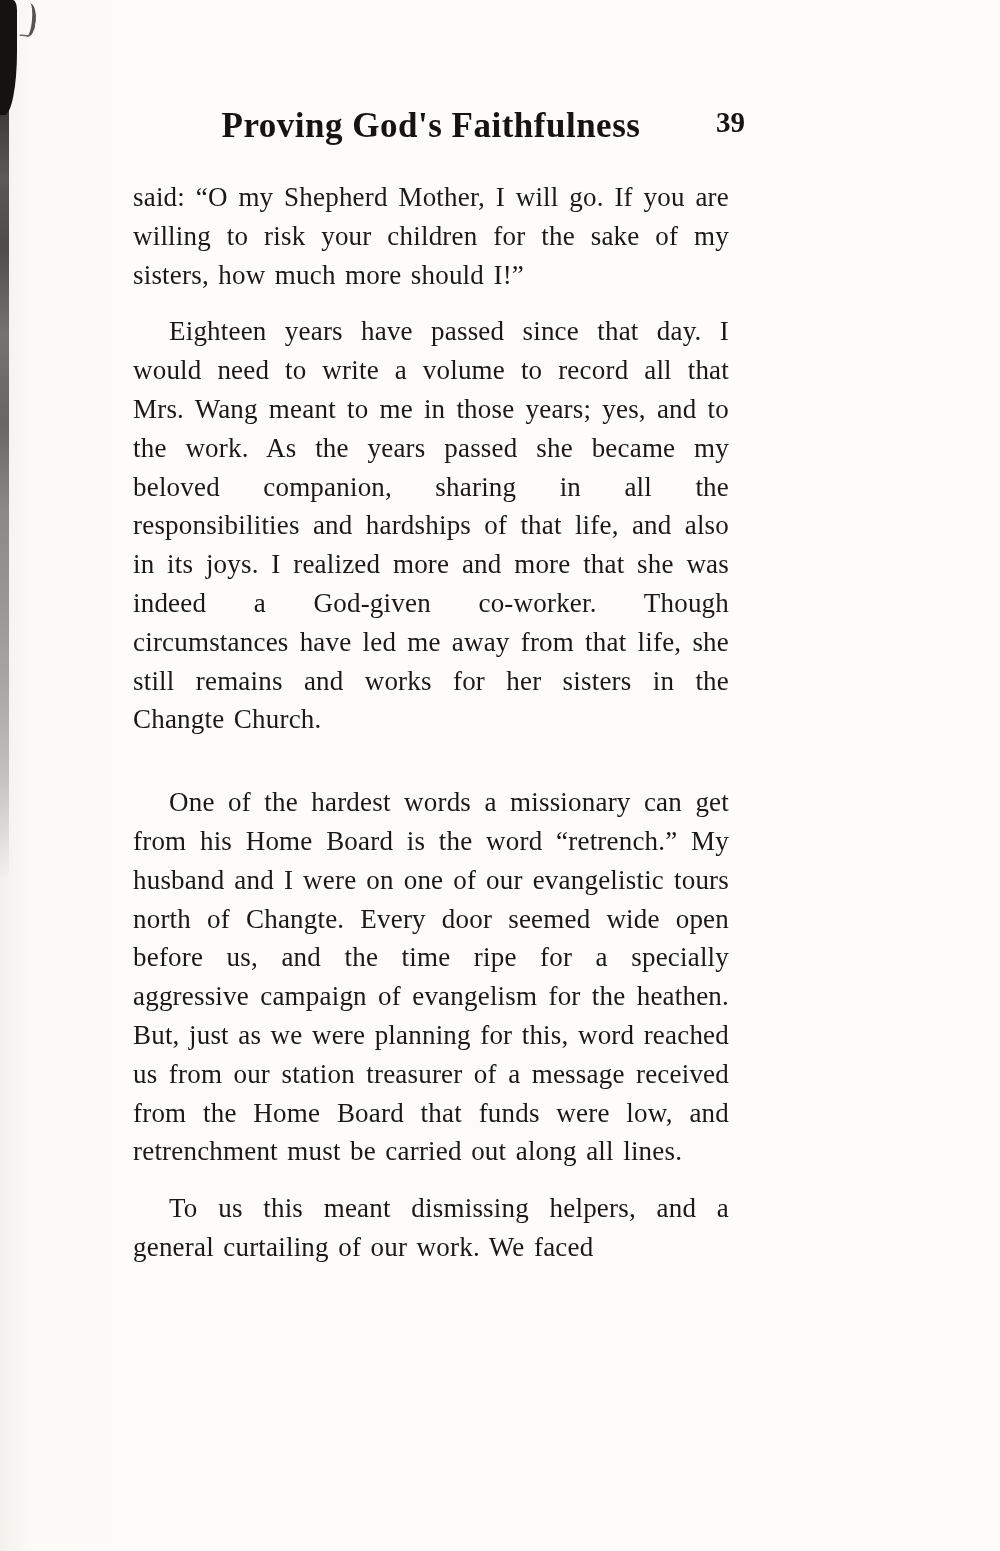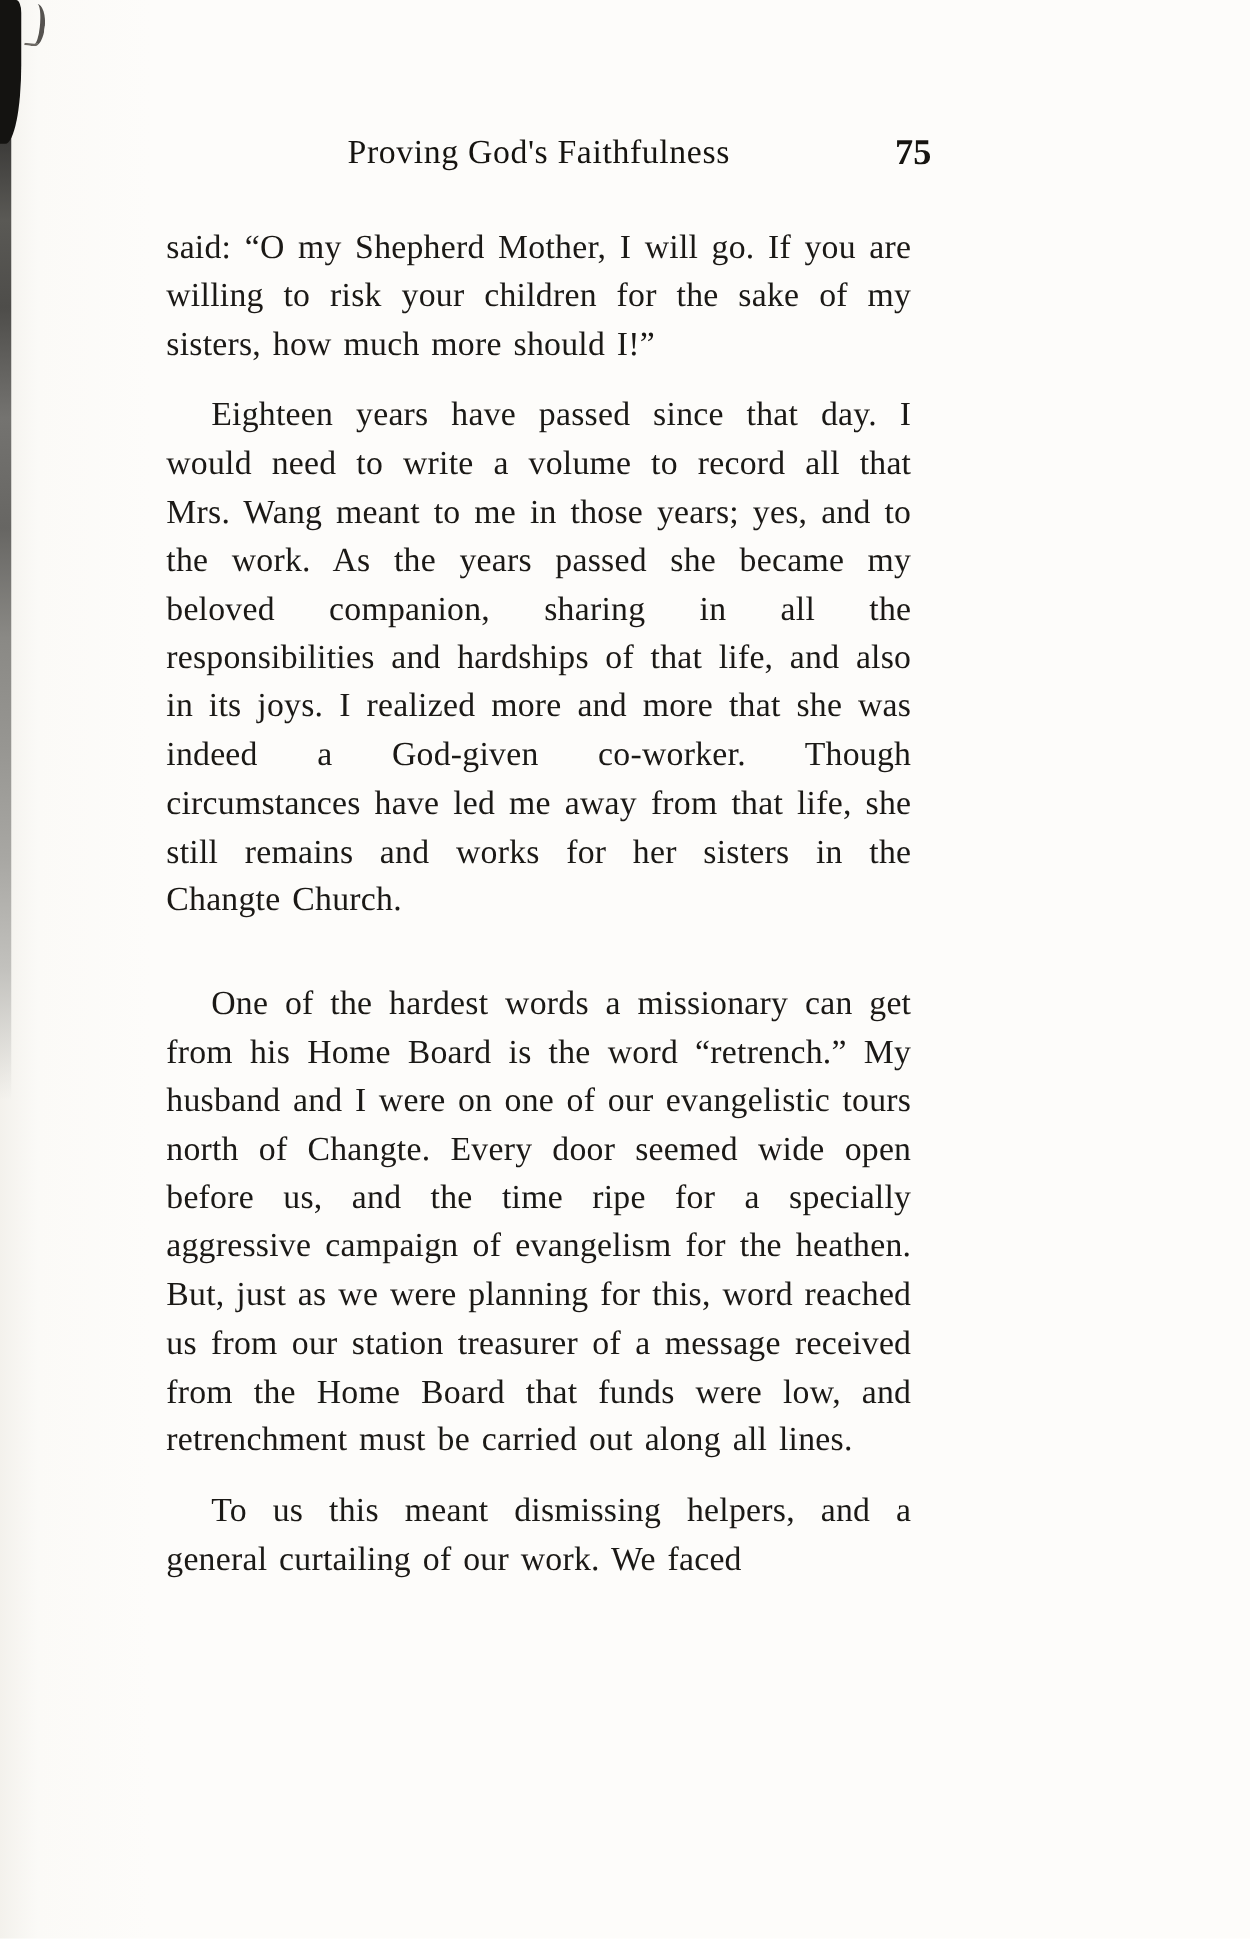--- a/index.html
+++ b/index.html
@@ -56,22 +56,22 @@
     width: 632px;
   }
   .header {
     position: relative;
     height: 42px;
     margin-bottom: 30px;
   }
   .running-title {
     display: block;
     text-align: center;
-    font-size: 27px;
-    font-weight: normal;
+    font-size: 35px;
+    font-weight: bold;
     letter-spacing: 0.5px;
     color: #161410;
   }
   .page-number {
     position: absolute;
     right: 2px;
     top: 0;
     font-size: 29px;
     font-weight: bold;
     color: #161410;
@@ -94,21 +94,21 @@
 <div class="page">
 
   <div class="binding-strip"></div>
   <div class="corner-blob"></div>
   <div class="ink-mark"></div>
 
   <div class="content">
 
     <div class="header">
       <span class="running-title">Proving God's Faithfulness</span>
-      <span class="page-number">75</span>
+      <span class="page-number">39</span>
     </div>
 
     <p class="para">said: “O my Shepherd Mother, I will go. If you are willing to risk your children for the sake of my sisters, how much more should I!”</p>
 
     <p class="para indent">Eighteen years have passed since that day. I would need to write a volume to record all that Mrs. Wang meant to me in those years; yes, and to the work. As the years passed she became my beloved companion, sharing in all the responsibilities and hardships of that life, and also in its joys. I realized more and more that she was indeed a God-given co-worker. Though circumstances have led me away from that life, she still remains and works for her sisters in the Changte Church.</p>
 
     <p class="para indent section-break">One of the hardest words a missionary can get from his Home Board is the word “retrench.” My husband and I were on one of our evangelistic tours north of Changte. Every door seemed wide open before us, and the time ripe for a specially aggressive campaign of evangelism for the heathen. But, just as we were planning for this, word reached us from our station treasurer of a message received from the Home Board that funds were low, and retrenchment must be carried out along all lines.</p>
 
     <p class="para indent">To us this meant dismissing helpers, and a general curtailing of our work. We faced</p>
 

